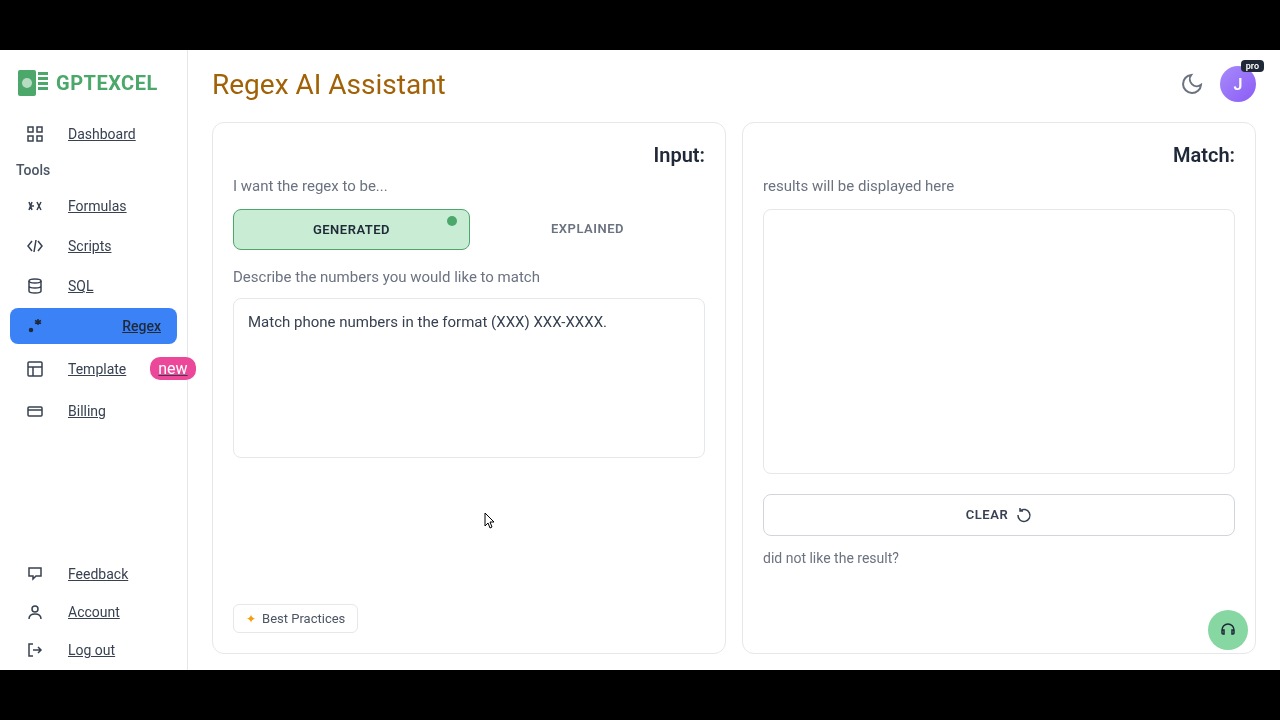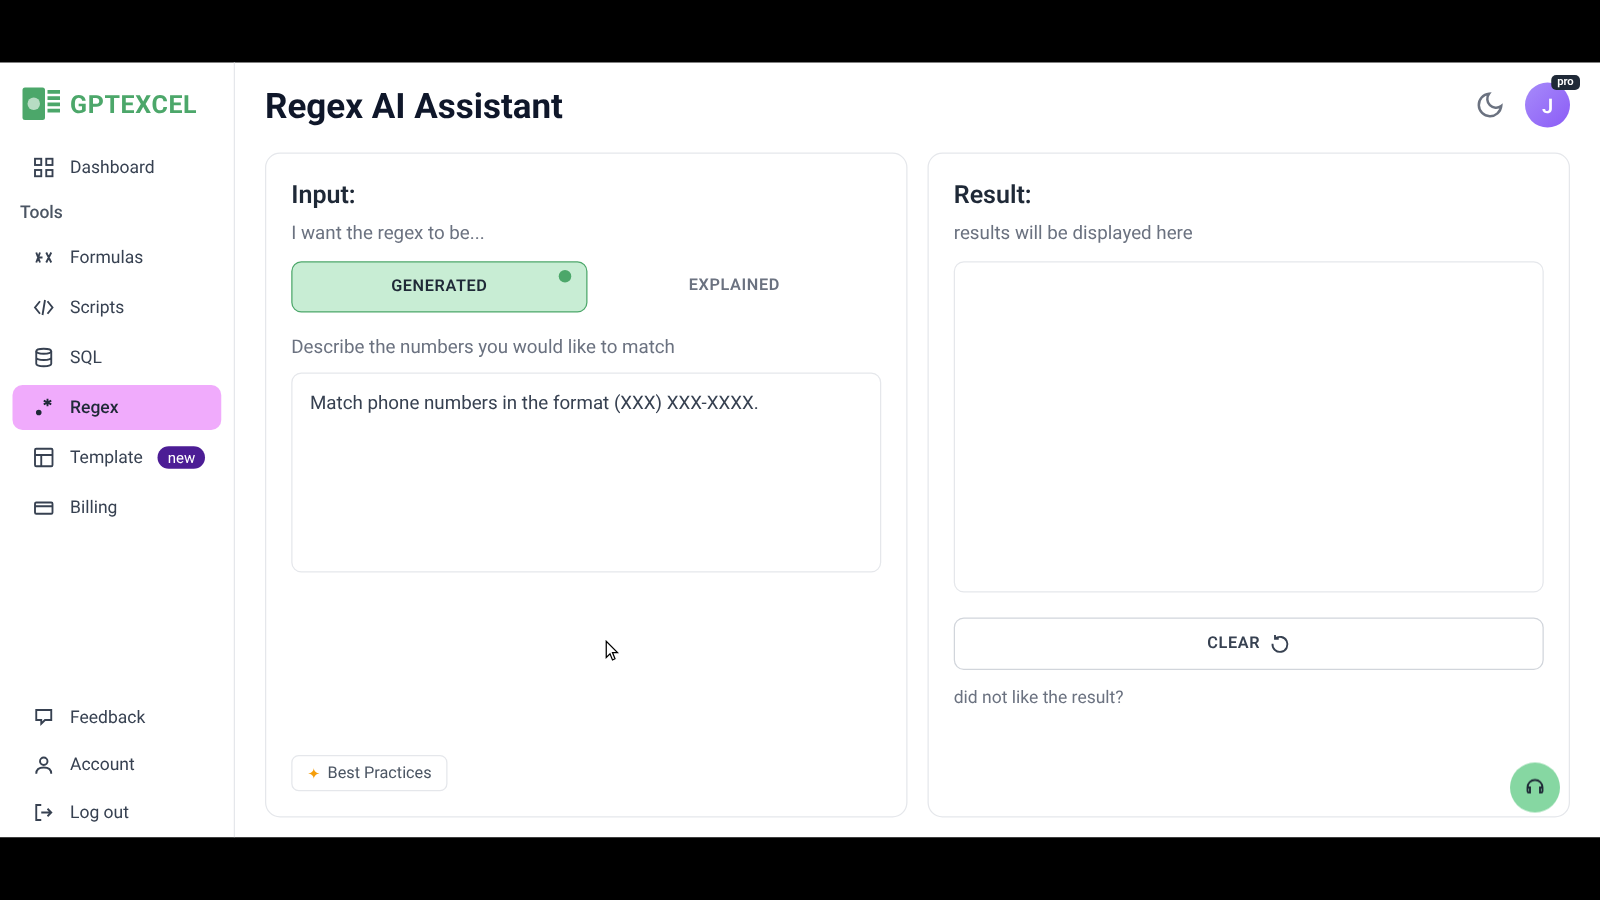--- a/index.html
+++ b/index.html
@@ -4,36 +4,36 @@
 <style>
 * { margin: 0; padding: 0; box-sizing: border-box; font-family: -apple-system, BlinkMacSystemFont, 'Segoe UI', Roboto, sans-serif; }
 body { background: #000; display: flex; flex-direction: column; height: 720px; width: 1280px; overflow: hidden; }
 .black-bar { background: #000; height: 50px; width: 100%; }
 .app { background: #fff; flex: 1; display: flex; }
 .sidebar { width: 188px; border-right: 1px solid #e5e7eb; display: flex; flex-direction: column; padding-top: 10px; }
 .logo { display: flex; align-items: center; padding: 8px 16px 16px; gap: 6px; }
 .logo-icon { width: 34px; height: 30px; position: relative; }
 .logo-icon svg { width: 100%; height: 100%; }
 .logo-text { font-size: 20px; font-weight: 700; color: #4ca76a; letter-spacing: 0.5px; }
-.nav-item { display: flex; align-items: center; gap: 12px; padding: 9px 16px; margin: 2px 10px; border-radius: 8px; cursor: pointer; color: #374151; font-size: 14px; }
-.nav-item.active { background: #f0abfc; color: #1f2937; font-weight: 500; }
+.nav-item { display: flex; align-items: center; gap: 24px; padding: 9px 16px; margin: 2px 10px; border-radius: 8px; cursor: pointer; color: #374151; font-size: 14px; text-decoration: underline; }
+.nav-item.active { background: #3b82f6; color: #1f2937; font-weight: 500; justify-content: space-between; }
 .nav-item .icon { width: 18px; height: 18px; display: flex; align-items: center; justify-content: center; }
 .nav-section { font-size: 14px; color: #4b5563; padding: 8px 16px; font-weight: 500; }
-.badge { background: #4c1d95; color: #fff; font-size: 12px; padding: 2px 8px; border-radius: 10px; margin-left: auto; }
+.badge { background: #ec4899; color: #fff; font-size: 16px; padding: 2px 8px; border-radius: 10px; margin-left: auto; }
 .sidebar-bottom { margin-top: auto; }
 .main { flex: 1; display: flex; flex-direction: column; }
 .header { display: flex; align-items: center; padding: 16px 24px 12px; }
-.page-title { font-size: 28px; font-weight: 700; color: #0f172a; }
+.page-title { font-size: 28px; font-weight: 400; color: #a16207; }
 .header-right { margin-left: auto; display: flex; align-items: center; gap: 16px; }
 .moon-icon { width: 24px; height: 24px; cursor: pointer; color: #6b7280; }
 .avatar { width: 36px; height: 36px; border-radius: 50%; background: linear-gradient(135deg, #a78bfa, #8b5cf6); position: relative; display: flex; align-items: center; justify-content: center; color: #fff; font-weight: 600; }
 .pro-badge { position: absolute; top: -6px; right: -8px; background: #1f2937; color: #fff; font-size: 9px; padding: 1px 5px; border-radius: 4px; }
 .content { flex: 1; display: flex; gap: 16px; padding: 8px 24px 16px; }
 .card { flex: 1; border: 1px solid #e5e7eb; border-radius: 12px; padding: 20px; display: flex; flex-direction: column; }
-.card-title { font-size: 20px; font-weight: 600; color: #1f2937; margin-bottom: 10px; }
+.card-title { font-size: 20px; font-weight: 600; color: #1f2937; margin-bottom: 10px; text-align: right; }
 .subtitle { font-size: 15px; color: #6b7280; margin-bottom: 14px; }
 .tabs { display: flex; gap: 0; margin-bottom: 18px; }
 .tab { flex: 1; text-align: center; padding: 12px; font-size: 13px; font-weight: 600; letter-spacing: 0.5px; color: #6b7280; cursor: pointer; position: relative; border-radius: 8px; }
 .tab.active { background: #c8edd4; border: 1px solid #4ca76a; color: #1f2937; }
 .tab-indicator { position: absolute; top: 6px; right: 12px; width: 10px; height: 10px; background: #4ca76a; border-radius: 50%; }
 .field-label { font-size: 15px; color: #6b7280; margin-bottom: 12px; }
 .textarea { width: 100%; border: 1px solid #e5e7eb; border-radius: 8px; padding: 14px; font-size: 15px; color: #374151; resize: none; height: 160px; font-family: inherit; }
 .textarea::placeholder { color: #9ca3af; }
 .result-box { width: 100%; border: 1px solid #e5e7eb; border-radius: 8px; height: 265px; margin-bottom: 20px; }
 .best-practices { display: inline-flex; align-items: center; gap: 6px; padding: 6px 12px; border: 1px solid #e5e7eb; border-radius: 6px; font-size: 13px; color: #4b5563; cursor: pointer; margin-top: auto; align-self: flex-start; }
@@ -199,21 +199,21 @@
         </div>
         <div class="field-label">Describe the numbers you would like to match</div>
         <textarea class="textarea" style="">Match phone numbers in the format (XXX) XXX-XXXX.</textarea>
         <div class="best-practices">
           <span class="sparkle">✦</span>
           <span>Best Practices</span>
         </div>
       </div>
 
       <div class="card">
-        <div class="card-title">Result:</div>
+        <div class="card-title">Match:</div>
         <div class="subtitle">results will be displayed here</div>
         <div class="result-box"></div>
         <div class="button-row">
           <button class="action-btn">
             <span>CLEAR</span>
             <svg width="16" height="16" viewBox="0 0 16 16" fill="none" stroke="currentColor" stroke-width="1.5">
                 <path d="M2 8 A6 6 0 1 0 4 4 M4 1 L4 4 L7 4"></path>
               </svg>
           </button>
         </div>

